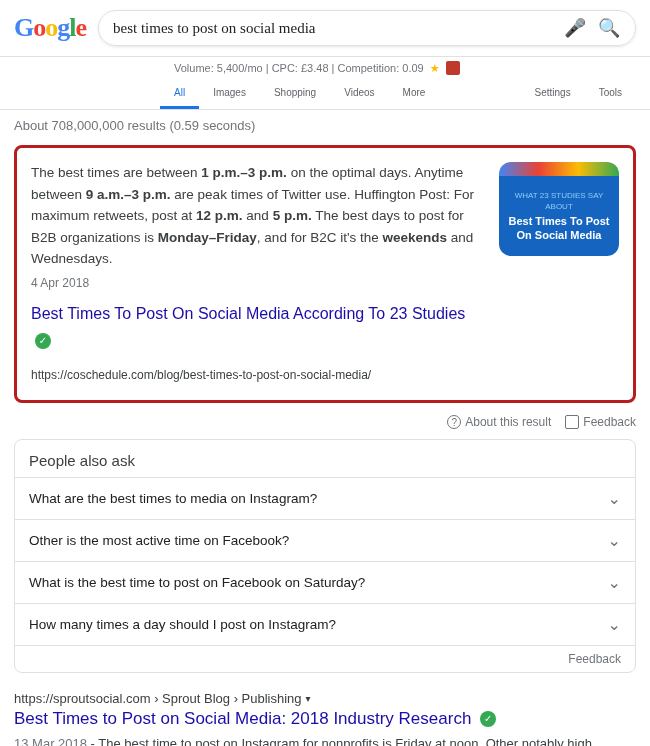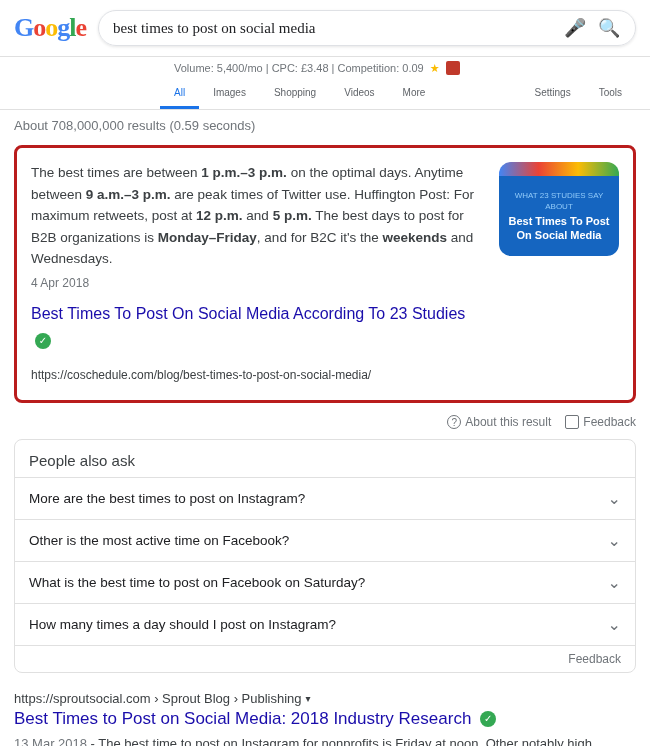--- a/index.html
+++ b/index.html
@@ -339,21 +339,21 @@
   </span>
   <span class="about-icon">
     <span class="feedback-icon-small"></span>
     <span>Feedback</span>
   </span>
 </div>
 
 <div class="paa-section">
   <div class="paa-title">People also ask</div>
   <div class="paa-item">
-    <span>More are the best times to post on Instagram?</span>
+    <span>What are the best times to media on Instagram?</span>
     <span class="chevron">⌄</span>
   </div>
   <div class="paa-item">
     <span>Other is the most active time on Facebook?</span>
     <span class="chevron">⌄</span>
   </div>
   <div class="paa-item">
     <span>What is the best time to post on Facebook on Saturday?</span>
     <span class="chevron">⌄</span>
   </div>

